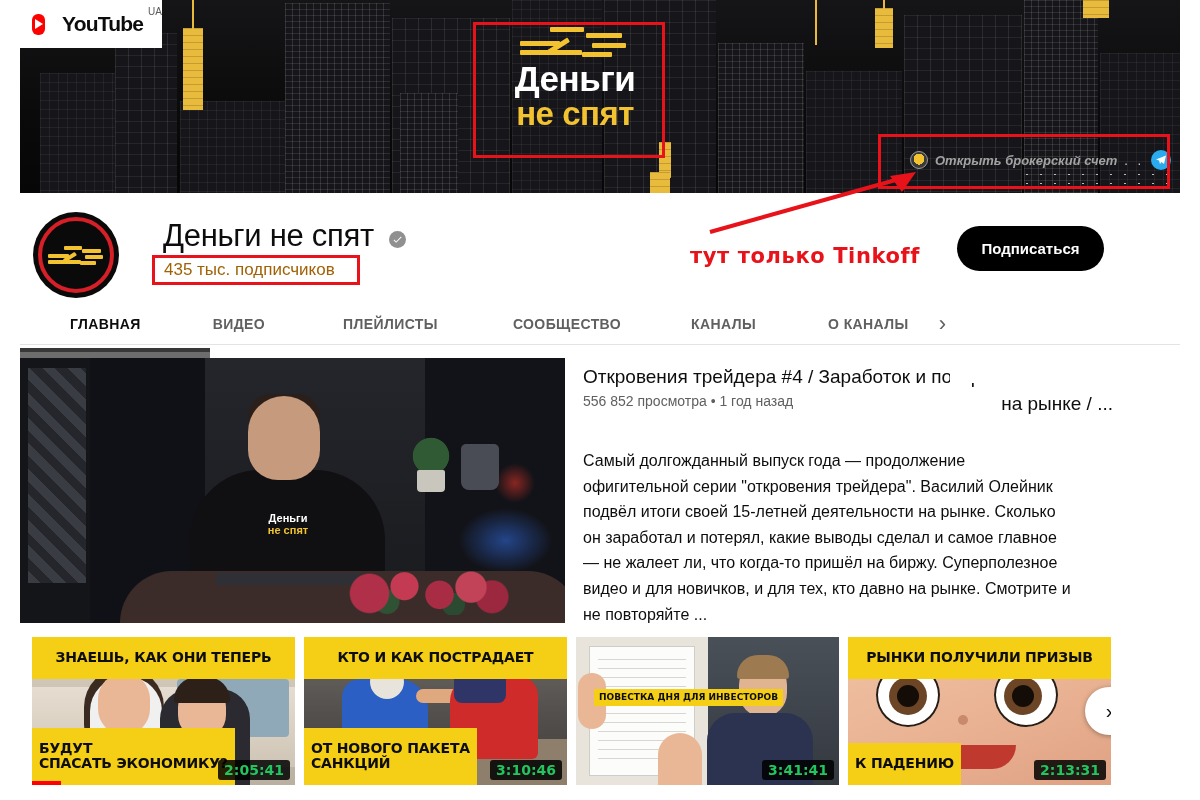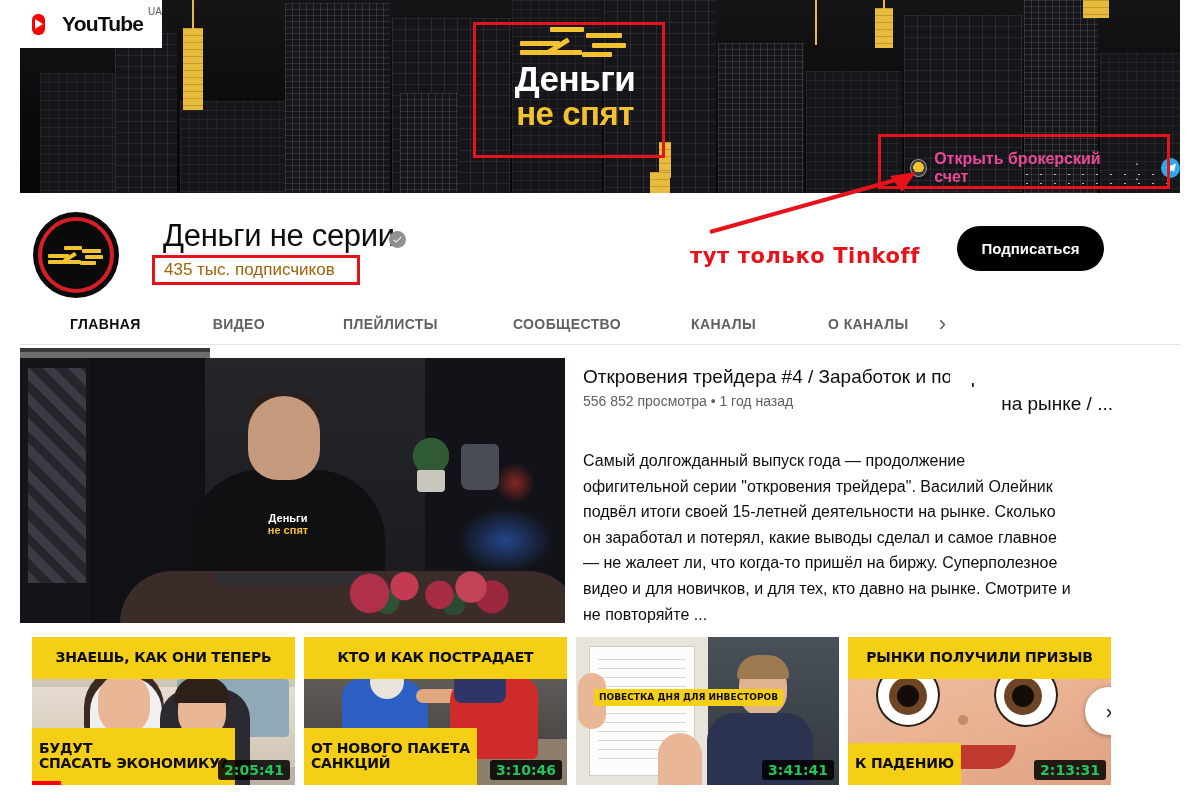--- a/index.html
+++ b/index.html
@@ -82,21 +82,21 @@
   
   .broker-link {
     position: absolute; left: 890px; top: 150px;
     display: flex; align-items: center; gap: 7px;
   }
   .broker-ico {
     width: 18px; height: 18px; border-radius: 50%;
     background: radial-gradient(circle at 50% 45%, #f2c230 0 45%, #3a3a3a 46% 100%);
     border: 1px solid #9a9a9a;
   }
-  .broker-txt { color: #ec4899; font-size: 16px; font-weight: bold; }
+  .broker-txt { color: #a3a3a3; font-size: 13px; font-weight: bold; font-style: italic; }
   .dot-sep { color: #cfcfcf; font-size: 13px; letter-spacing: 3px; }
   .tg-ico {
     width: 20px; height: 20px; border-radius: 50%; background: #2aabee;
     display: flex; align-items: center; justify-content: center;
   }
   .tg-ico svg { width: 12px; height: 12px; }
   .dot-grid {
     position: absolute; left: 1000px; top: 170px; width: 160px; height: 18px;
     background-image: radial-gradient(#bdbdbd 1.2px, transparent 1.3px);
     background-size: 14px 9px;
@@ -398,21 +398,21 @@
       <span style="left:0;  top:15px; width:27px;"></span>
       <span style="left:16px;top:1px; width:18px;"></span>
       <span style="left:20px;top:5px; width:3.5px; height:14px; transform:rotate(58deg);"></span>
       <span style="left:15px;top:15px;width:18px;"></span>
       <span style="left:34px;top:4px; width:19px;"></span>
       <span style="left:37px;top:10px;width:18px;"></span>
       <span style="left:32px;top:16px;width:16px;"></span>
     </span>
   </div>
 
-  <div class="ch-name">Деньги не серии</div>
+  <div class="ch-name">Деньги не спят</div>
   <div class="verified">
     <svg viewBox="0 0 24 24" fill="#fff">
         <path d="M9 16.2 4.8 12l-1.4 1.4L9 19 21 7l-1.4-1.4z"></path>
       </svg>
   </div>
   <div class="ch-subs">435 тыс. подписчиков</div>
   <div class="anno-box anno-subs"></div>
   <button class="subscribe-btn">Подписаться</button>
 
   <div class="tabs">

